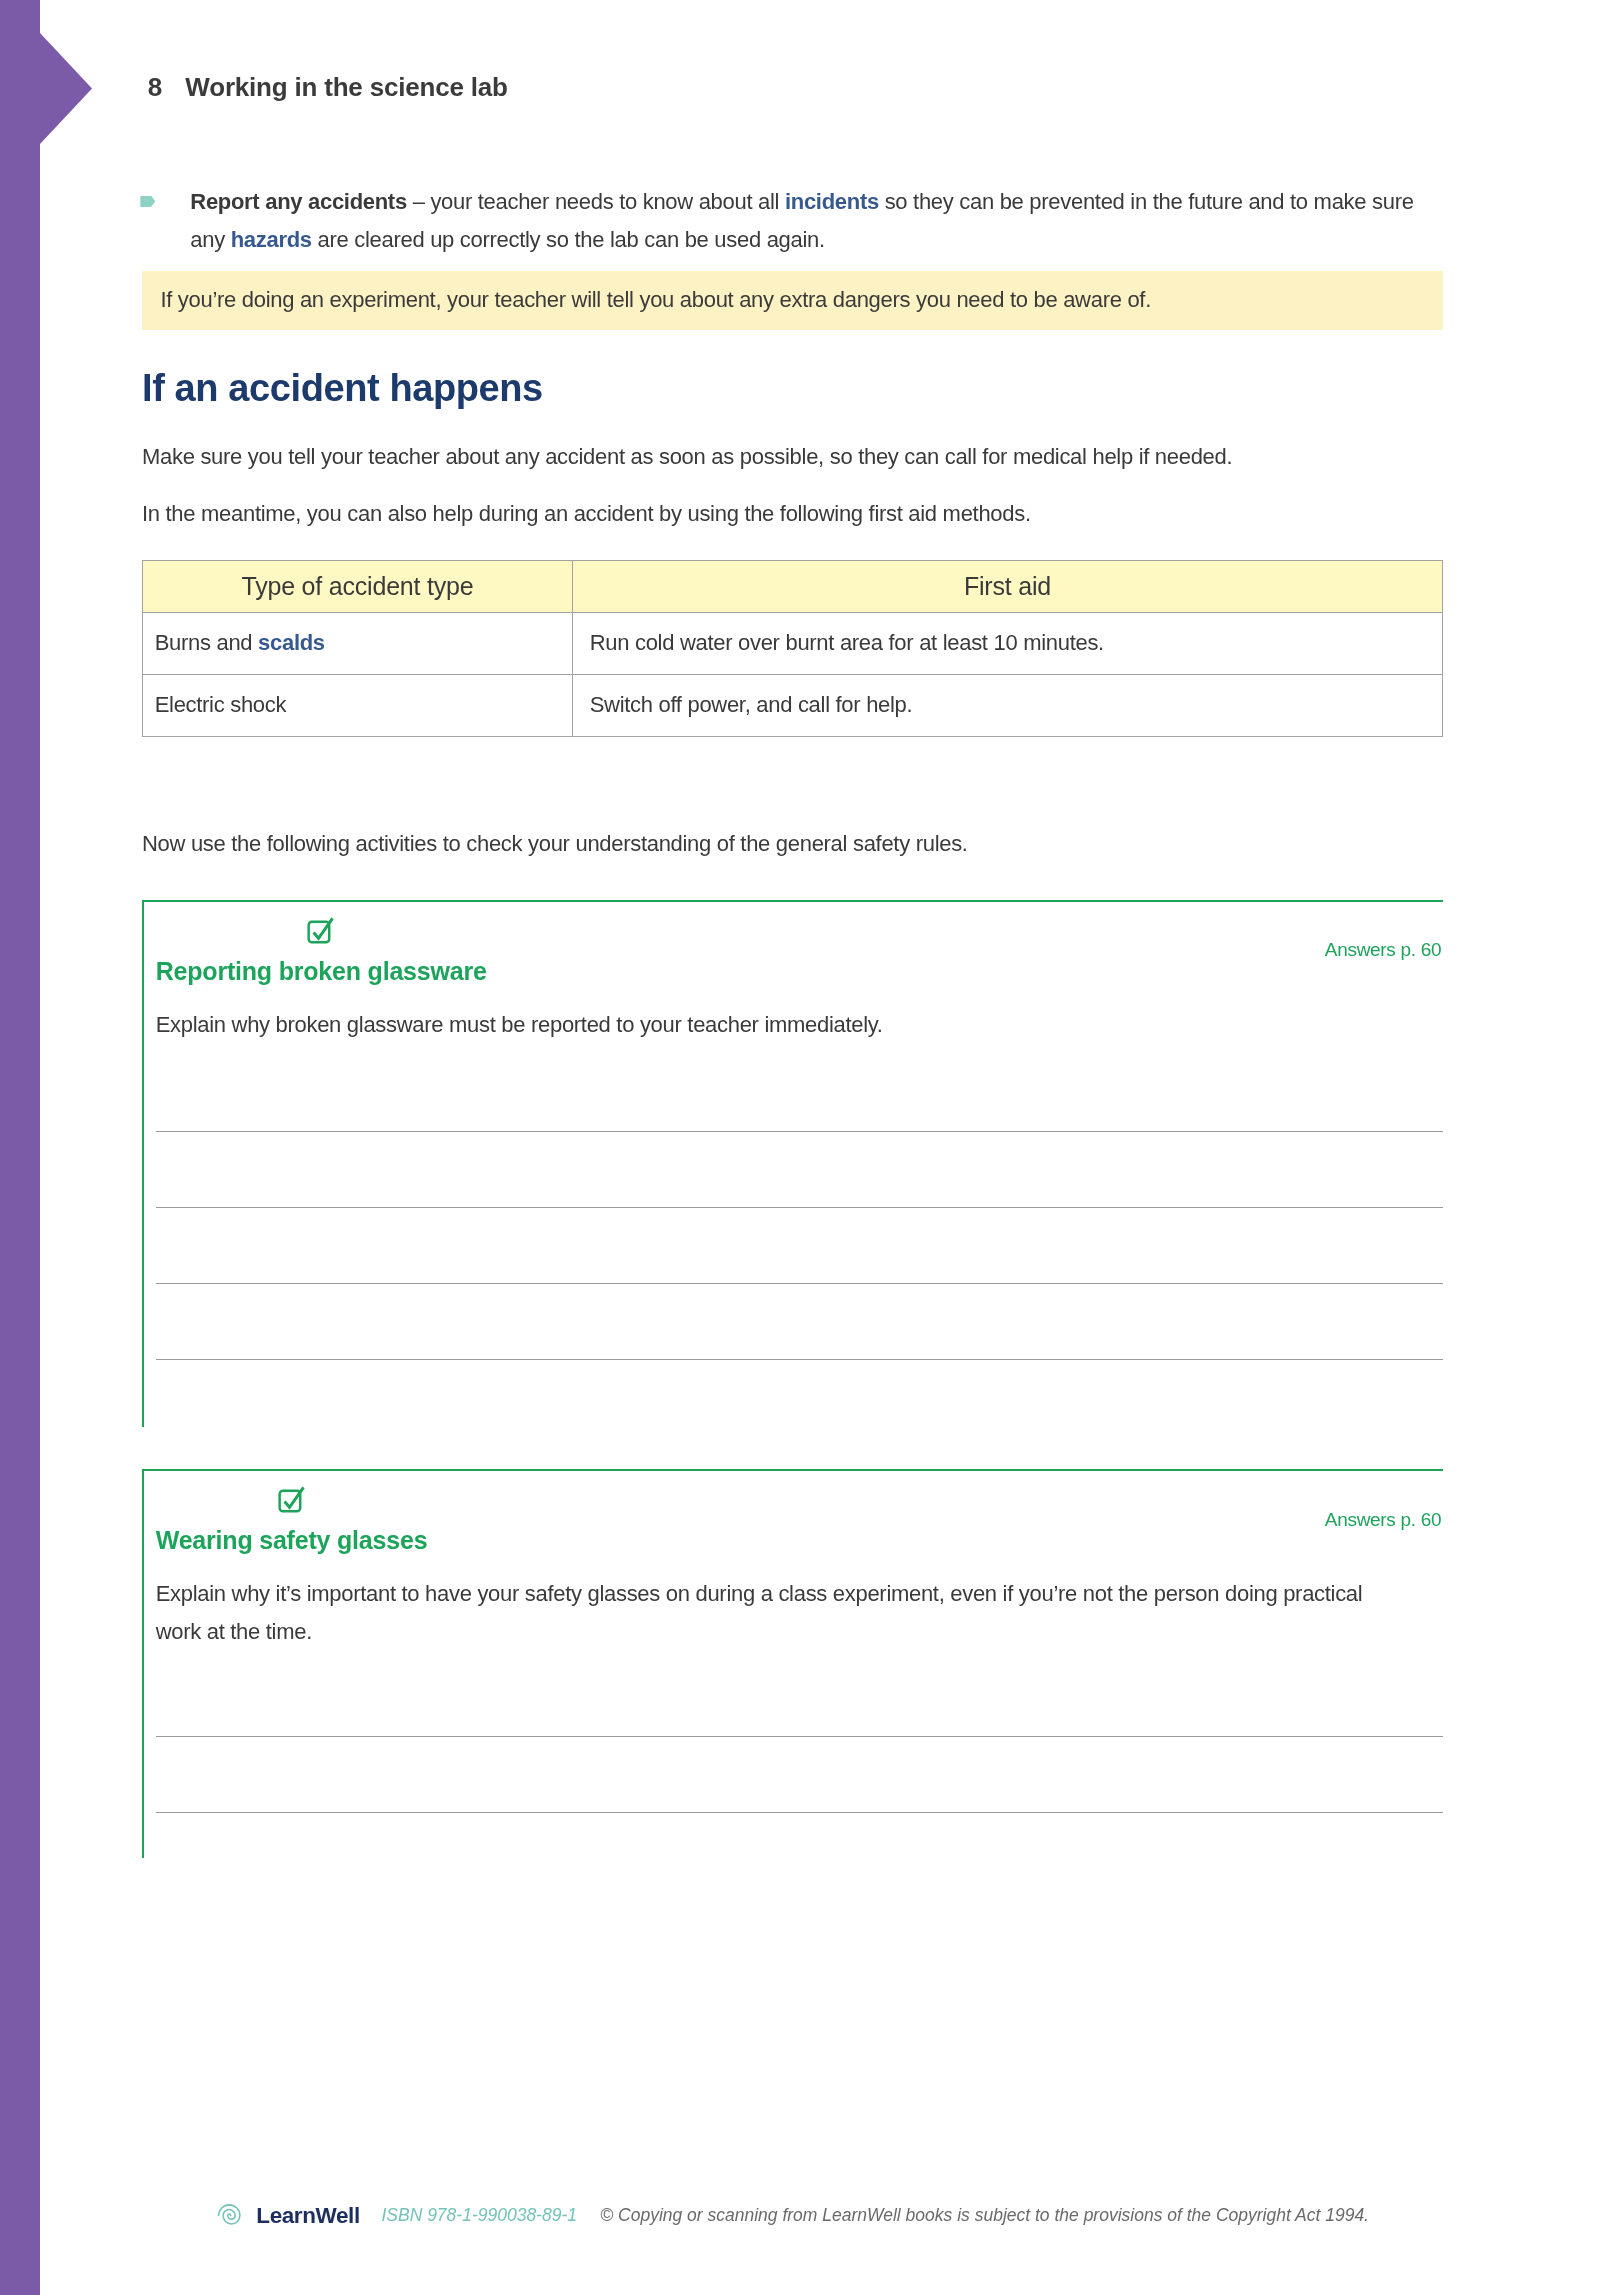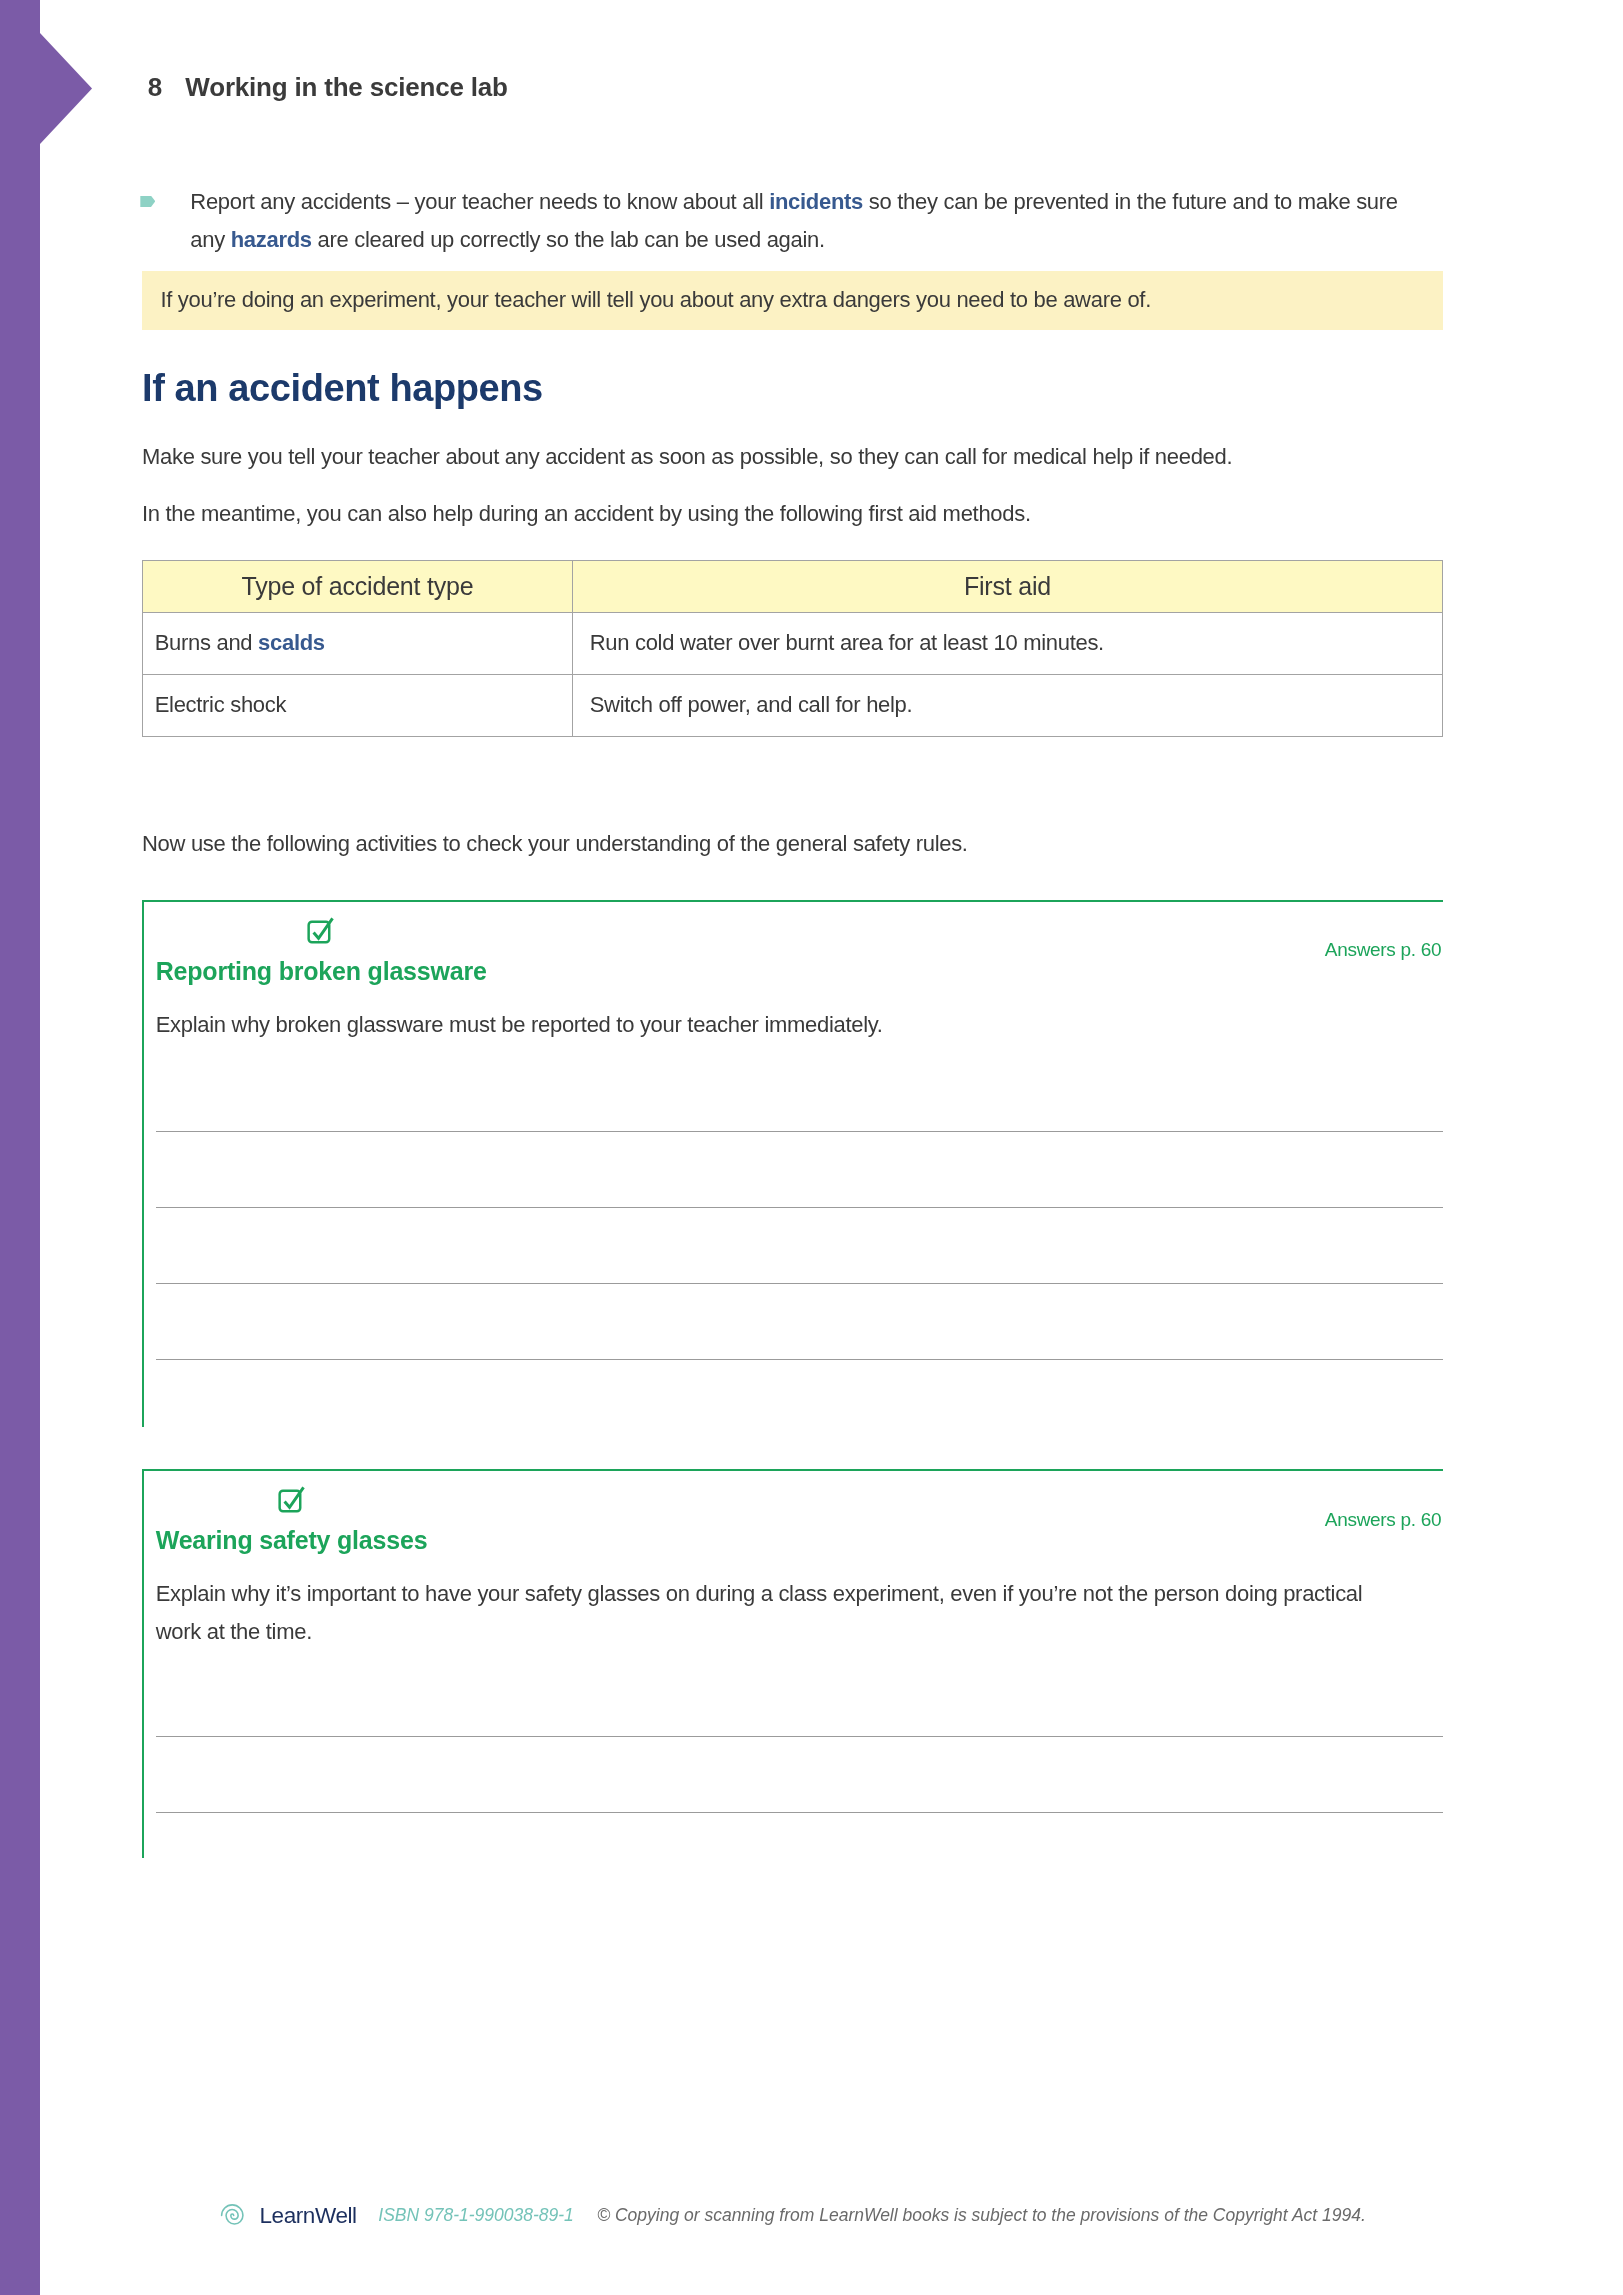--- a/index.html
+++ b/index.html
@@ -15,21 +15,21 @@
     clip-path:polygon(0 0, 100% 50%, 0 100%); }
 
   .content { position:absolute; left:142px; top:0; width:1301px; }
 
   .chapter-header { display:flex; gap:23.4px; margin-top:72px; font-size:26px; color:#3b3b3b; align-items:baseline; }
   .chapter-header .num { font-weight:700; margin-left:5.8px; }
   .chapter-header .title { font-weight:600; letter-spacing:-0.2px; }
 
   .body-text { font-size:22px; line-height:38px; color:#3a3a3a; }
   .kw { color:#37598f; font-weight:700; }
-  .b  { font-weight:400; }
+  .b  { font-weight:700; }
 
   .bullet-row { display:flex; margin-top:80px; }
   .bullet-marker { flex:0 0 auto; width:15px; height:11.7px; margin:12.5px 0 0 -1.7px; background:#8ed2c5;
     clip-path:polygon(0 0, 70% 0, 100% 50%, 70% 100%, 0 100%); }
   .bullet-text { margin-left:35px; width:1226px; }
 
   .callout { margin-top:11.7px; background:#fcf2c4; padding:12.5px 18.4px 14px 18.4px; font-size:22px; line-height:33px; }
 
   h1.section-heading { margin-top:33px; font-size:38px; line-height:50px; font-weight:700; color:#1c3a6b; letter-spacing:-0.4px; }
 
@@ -59,21 +59,21 @@
   .activity-prompt { margin-top:20px; width:1234px; }
   .write-lines { margin-top:12.5px; }
   .write-lines .write-line { height:76px; border-bottom:1.7px solid #9b9b9b; }
   .pad-b-80 { padding-bottom:67px; }
   .pad-b-54 { padding-bottom:45px; }
   .activity-box.second .write-lines { margin-top:10px; }
 
   .footer { position:absolute; left:142px; top:2202px; width:1301px;
     display:flex; align-items:center; justify-content:center; gap:13.3px; }
   .swirl-icon { width:27px; height:27px; flex:0 0 auto; }
-  .brand { font-size:22.5px; font-weight:400; color:#1c2f5e; letter-spacing:-0.4px; }
+  .brand { font-size:22.5px; font-weight:700; color:#1c2f5e; letter-spacing:-0.4px; }
   .isbn { font-size:17.5px; font-style:italic; color:#74c3b8; margin-left:8.3px; letter-spacing:0; }
   .copyright { font-size:17.5px; font-style:italic; color:#6a6a6a; margin-left:10px; letter-spacing:0; }
 </style>
 </head>
 <body>
 
 <div class="page">
 
   <div class="purple-band"></div>
   <div class="purple-arrow"></div>

